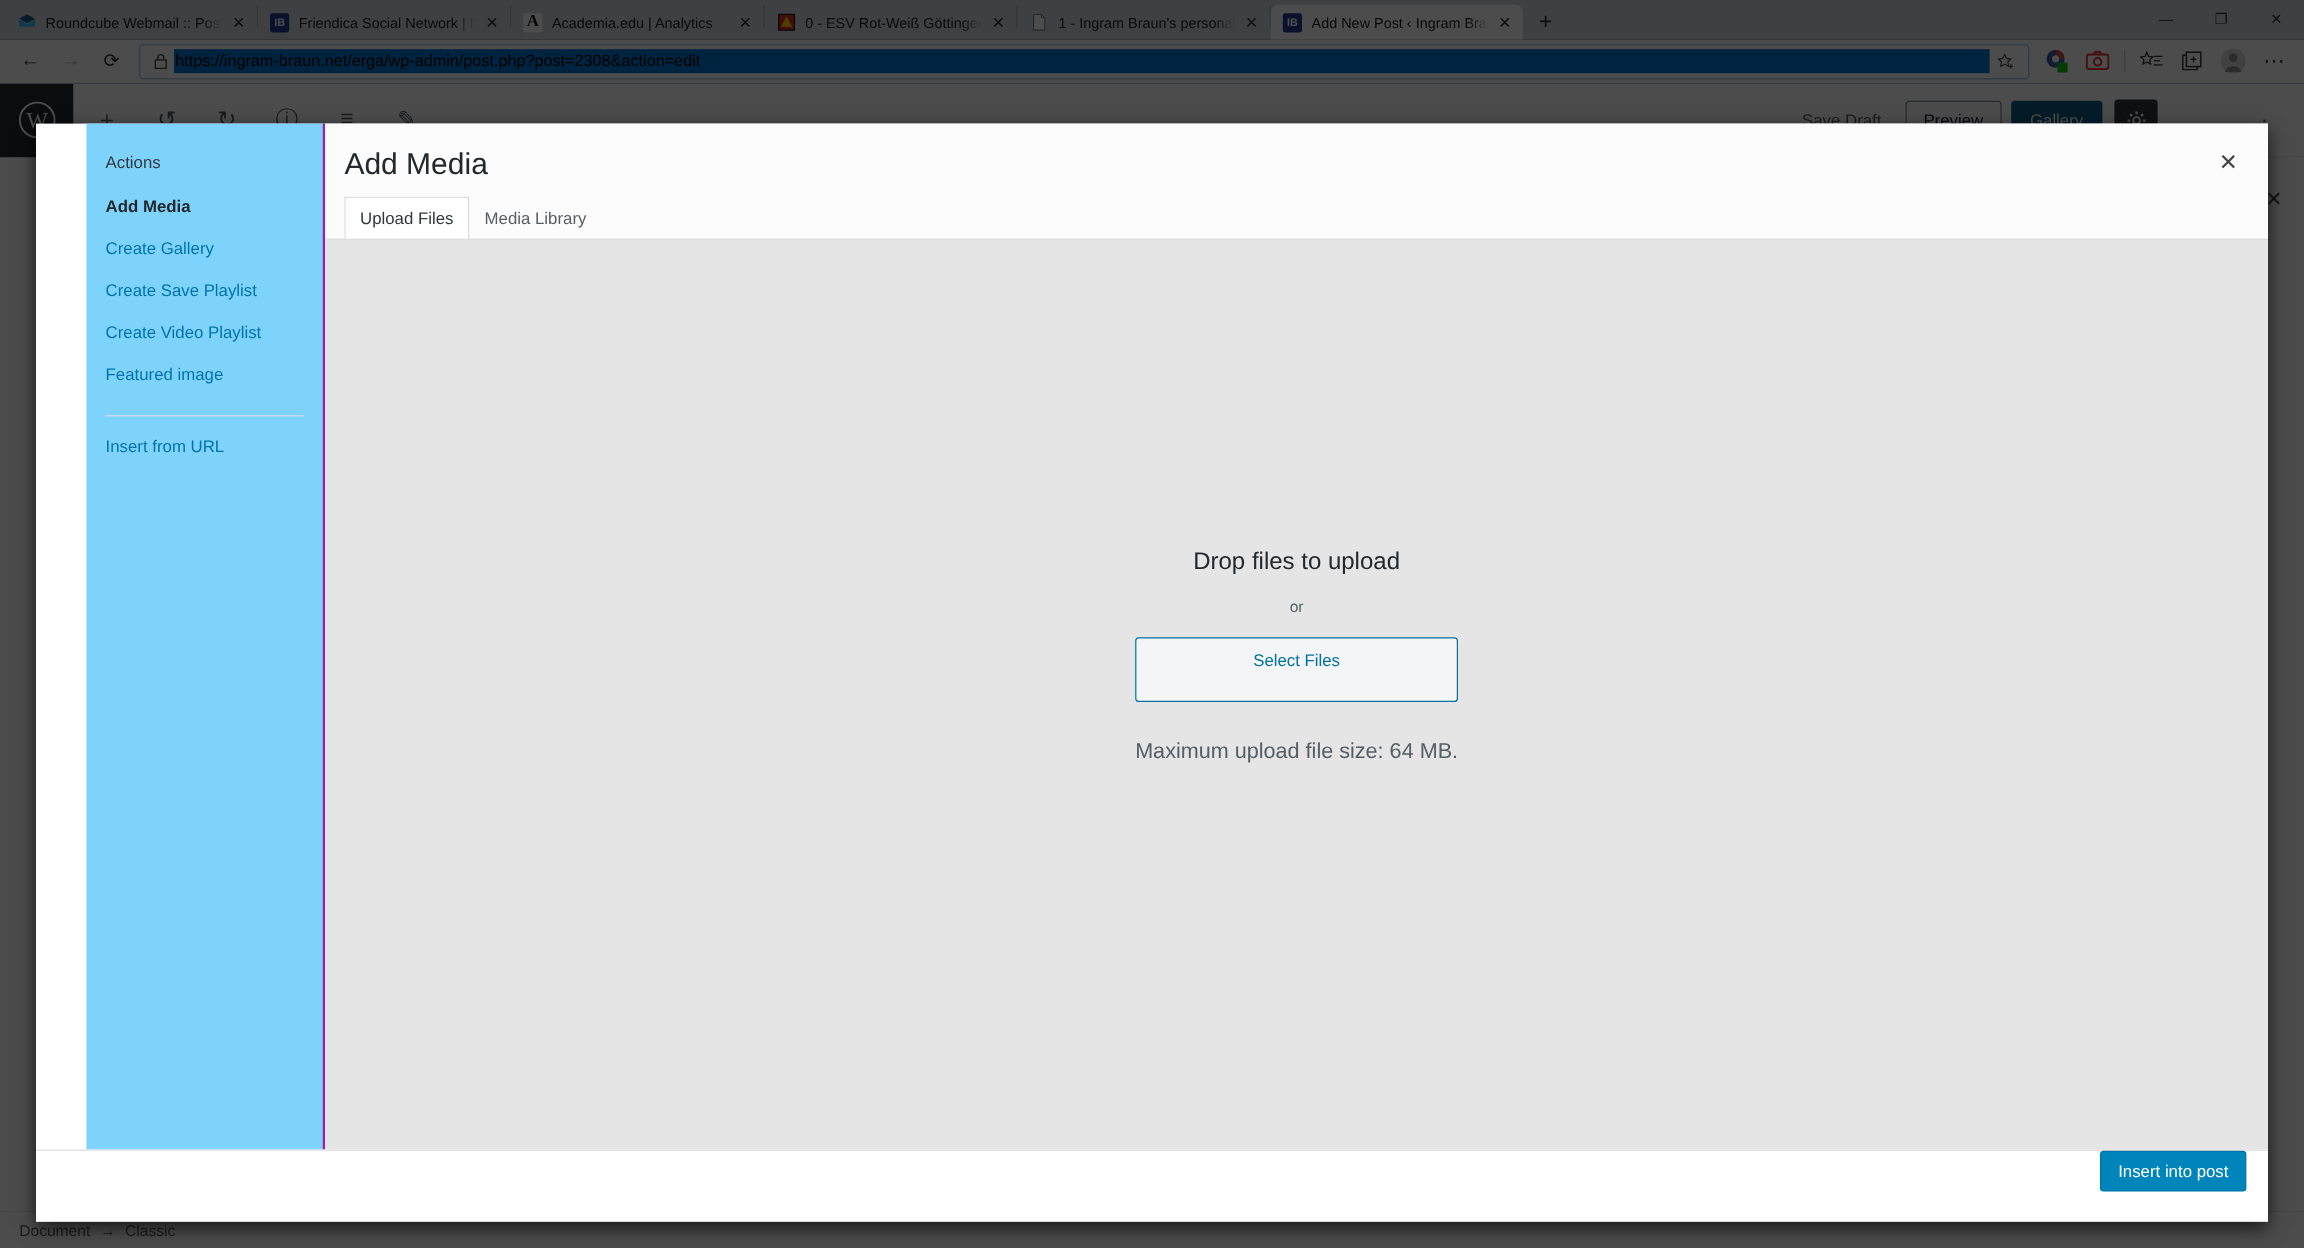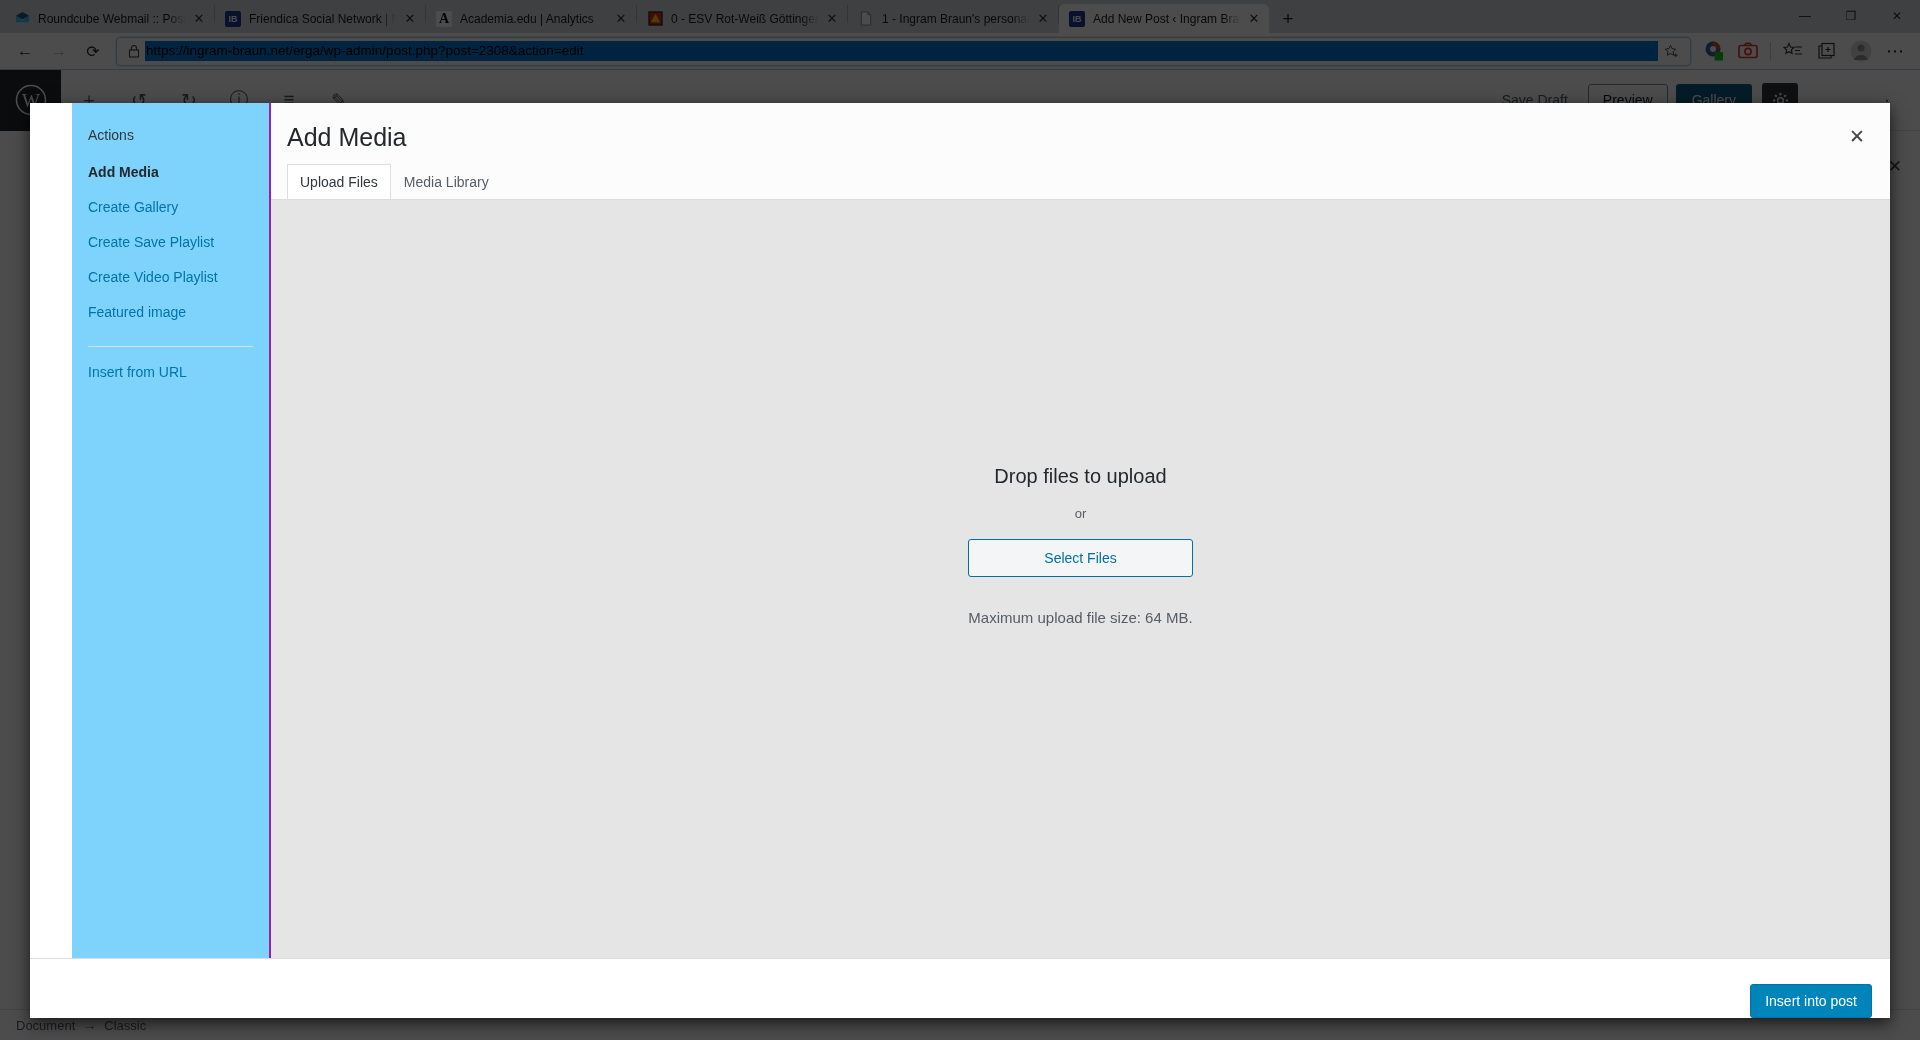--- a/index.html
+++ b/index.html
@@ -180,27 +180,27 @@
     display: flex; align-items: center; justify-content: center;
     flex-direction: column; min-height: 0; position: relative;
   }
   .drop-inner { text-align: center; margin-top: -70px; }
   .drop-title { font-size: 20px; color: #23282d; font-weight: normal; line-height: 30px; }
   .drop-or { font-size: 13px; color: #555d66; margin-top: 14px; line-height: 18px; }
   .select-files {
     margin: 16px auto 0; display: block;
     font-size: 14px; color: #0071a1; background: #f3f5f6;
     border: 1px solid #0071a1; border-radius: 3px;
-    padding: 0 26px; line-height: 36px; height: 38px;
-  }
-  .max-size { font-size: 15px; color: #555d66; margin-top: 32px; line-height: 18px; }
+    padding: 0 26px; line-height: 36px; height: 54px;
+  }
+  .max-size { font-size: 18px; color: #555d66; margin-top: 32px; line-height: 18px; }
 
   .modal-toolbar {
     height: 60px; flex: 0 0 60px; border-top: 1px solid #ddd;
-    background: #ffffff; display: flex; align-items: flex-end;
+    background: #ffffff; display: flex; align-items: flex-start;
     justify-content: flex-end; padding-right: 18px;
   }
   .insert-btn {
     font-size: 14px; color: #ffffff; background: #0085ba; border-radius: 3px;
     padding: 0 14px; line-height: 32px; height: 34px;
     border: 1px solid #0073aa;
   }
 
   svg { display: block; }
 </style>

